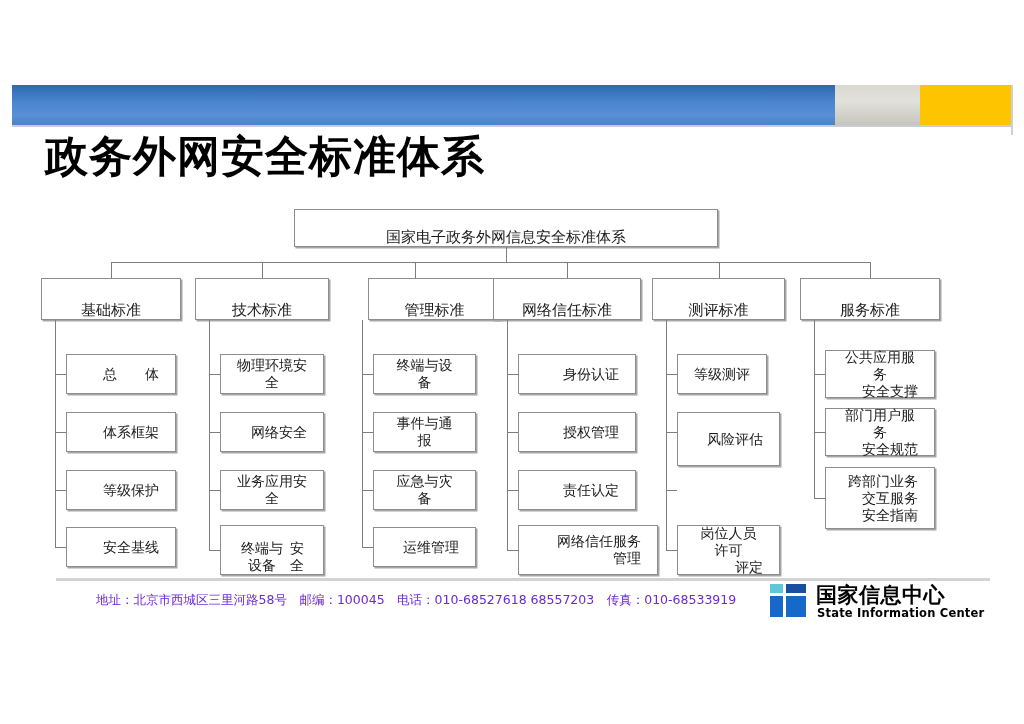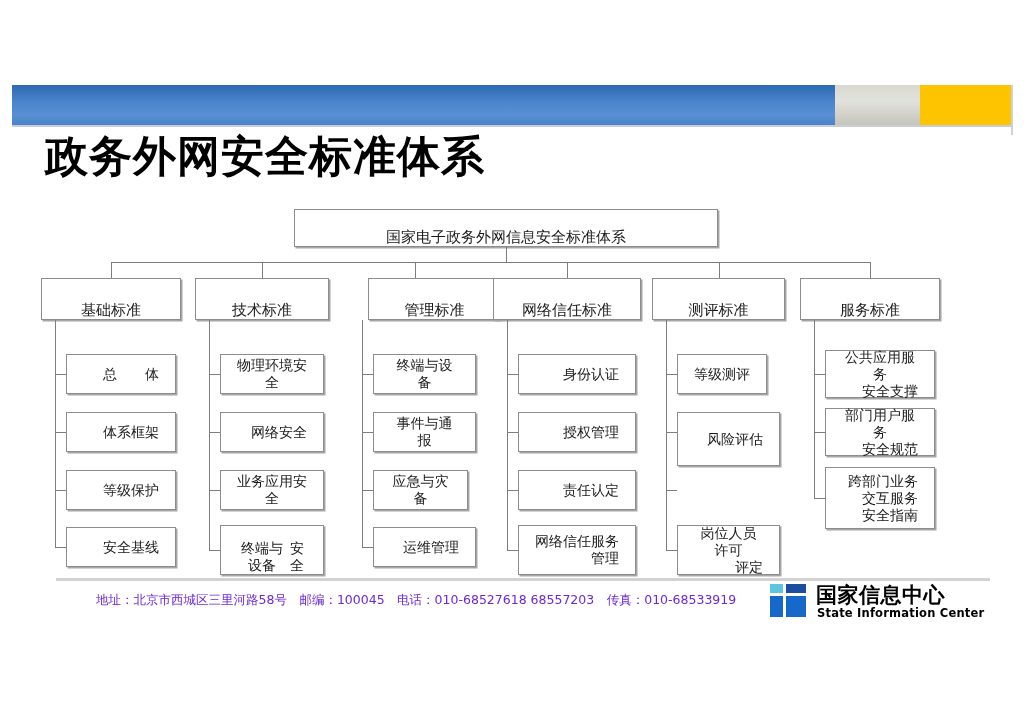--- a/index.html
+++ b/index.html
@@ -242,21 +242,21 @@
         <span class="t">管理标准</span>
       </div>
       <div class="node leaf" style="left:373px;top:354px;width:103px;height:40px;flex-direction:column;">
         <span class="t">终端与设备</span>
       </div>
       <div class="ln-h" style="left:362px;top:374px;width:11px;"></div>
       <div class="node leaf" style="left:373px;top:412px;width:103px;height:40px;flex-direction:column;">
         <span class="t">事件与通报</span>
       </div>
       <div class="ln-h" style="left:362px;top:432px;width:11px;"></div>
-      <div class="node leaf" style="left:373px;top:470px;width:95px;height:40px;flex-direction:column;">
+      <div class="node leaf" style="left:373px;top:470px;width:103px;height:40px;flex-direction:column;">
         <span class="t">应急与灾备</span>
       </div>
       <div class="ln-h" style="left:362px;top:490px;width:11px;"></div>
       <div class="node leaf" style="left:373px;top:527px;width:103px;height:40px;flex-direction:column;">
         <span class="t">运维管理</span>
       </div>
       <div class="ln-h" style="left:362px;top:547px;width:11px;"></div>
       <div class="ln-v" style="left:362px;top:320px;height:227px;"></div>
       <div class="ln-v" style="left:567px;top:262px;height:16px;"></div>
       <div class="node cat" style="left:493px;top:278px;width:148px;height:42px;">
@@ -267,21 +267,21 @@
       </div>
       <div class="ln-h" style="left:507px;top:374px;width:11px;"></div>
       <div class="node leaf" style="left:518px;top:412px;width:118px;height:40px;flex-direction:column;">
         <span class="t">授权管理</span>
       </div>
       <div class="ln-h" style="left:507px;top:432px;width:11px;"></div>
       <div class="node leaf" style="left:518px;top:470px;width:118px;height:40px;flex-direction:column;">
         <span class="t">责任认定</span>
       </div>
       <div class="ln-h" style="left:507px;top:490px;width:11px;"></div>
-      <div class="node leaf" style="left:518px;top:525px;width:118px;height:50px;flex-direction:column;">
+      <div class="node leaf" style="left:518px;top:525px;width:140px;height:50px;flex-direction:column;">
         <span class="t">网络信任服务</span>
         <span class="t">管理</span>
       </div>
       <div class="ln-h" style="left:507px;top:550px;width:11px;"></div>
       <div class="ln-v" style="left:507px;top:320px;height:230px;"></div>
       <div class="ln-v" style="left:718.5px;top:262px;height:16px;"></div>
       <div class="node cat" style="left:652px;top:278px;width:133px;height:42px;">
         <span class="t">测评标准</span>
       </div>
       <div class="node leaf" style="left:677px;top:354px;width:90px;height:40px;flex-direction:column;">

